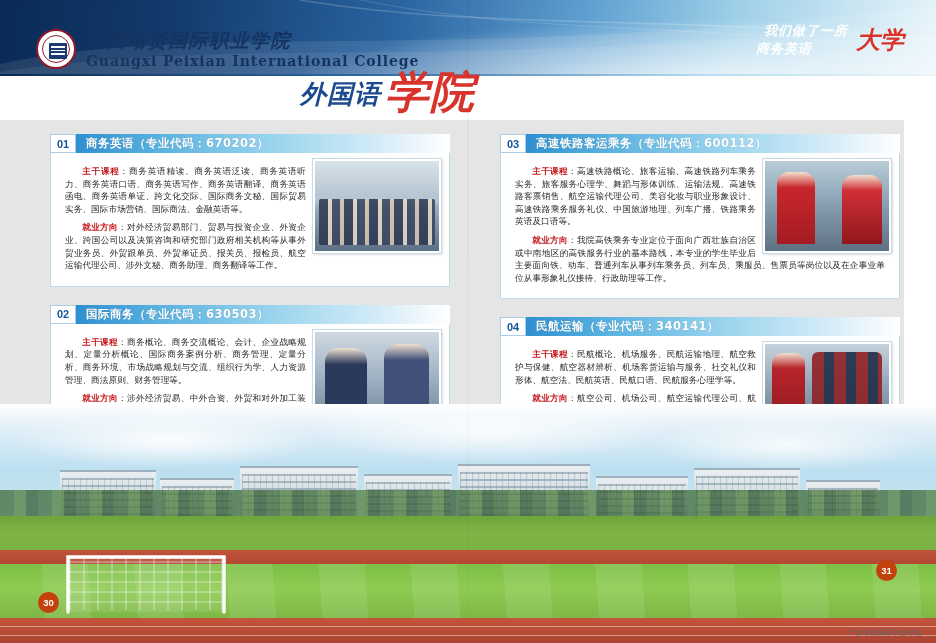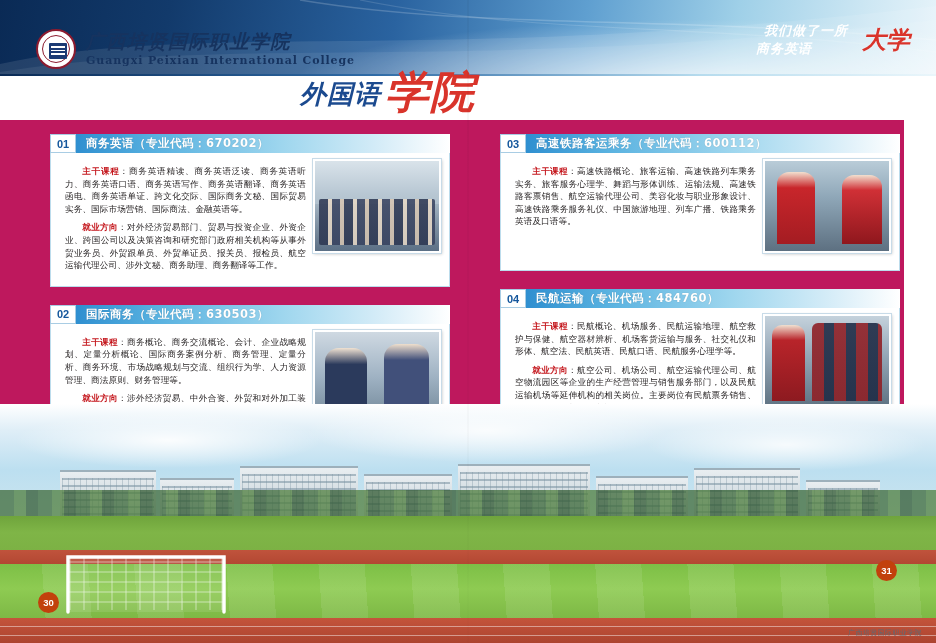--- a/index.html
+++ b/index.html
@@ -94,21 +94,21 @@
     font-size: 19px;
     font-weight: bold;
     color: #16335f;
     letter-spacing: 1.5px;
     font-style: italic;
     white-space: nowrap;
   }
   .logo-en {
     margin-top: 4px;
     font-family: "DejaVu Serif", "Liberation Serif", serif;
-    font-size: 11px;
+    font-size: 14px;
     font-weight: bold;
     color: #16335f;
     letter-spacing: 0.9px;
     white-space: nowrap;
   }
 
   
   .slogan {
     position: absolute;
     right: 26px; top: 22px;
@@ -128,21 +128,21 @@
     position: absolute;
     left: 6px; top: 18px;
     font-size: 13px;
     font-weight: bold;
     font-style: italic;
     letter-spacing: 1px;
     white-space: nowrap;
   }
   .slogan-big {
     position: absolute;
-    right: 0; top: 2px;
+    right: 6px; top: 2px;
     font-size: 24px;
     font-weight: bold;
     font-style: italic;
     color: #d9342b;
     text-shadow: 0 0 2px rgba(255,255,255,0.6);
     white-space: nowrap;
   }
 
   
   .page-title {
@@ -169,21 +169,21 @@
     letter-spacing: 1px;
     line-height: 0.92;
     margin-left: 4px;
   }
 
   
   .content {
     position: absolute;
     left: 0; top: 120px;
     width: 904px; height: 300px;
-    background: #be185d;
+    background: #e5e5e5;
   }
 
   .col { position: absolute; width: 400px; }
   .col-left  { left: 50px;  top: 14px; }
   .col-right { left: 500px; top: 14px; }
 
   .program { position: relative; margin-bottom: 18px; }
 
   
   .prog-head {
@@ -530,29 +530,30 @@
         <div class="prog-head">
           <div class="prog-num">03</div>
           <div class="prog-titlebar">
             <span class="prog-title">高速铁路客运乘务（专业代码：600112）</span>
           </div>
         </div>
         <div class="prog-body">
           <div class="prog-photo photo-c"></div>
           <div class="prog-text">
             <p><span class="lbl">主干课程</span>：<span>高速铁路概论、旅客运输、高速铁路列车乘务实务、旅客服务心理学、舞蹈与形体训练、运输法规、高速铁路客票销售、航空运输代理公司、美容化妆与职业形象设计、高速铁路乘务服务礼仪、中国旅游地理、列车广播、铁路乘务英语及口语等。</span></p>
+            <p><span class="lbl">就业方向</span>：<span>我院高铁乘务专业定位于面向广西壮族自治区或中南地区的高铁服务行业的基本路线，本专业的学生毕业后主要面向铁、动车、普通列车从事列车乘务员、列车员、乘服员、售票员等岗位以及在企事业单位从事形象礼仪接待、行政助理等工作。</span></p>
           </div>
         </div>
       </div>
 
       <div class="program">
         <div class="prog-head">
           <div class="prog-num">04</div>
           <div class="prog-titlebar">
-            <span class="prog-title">民航运输（专业代码：484760）</span>
+            <span class="prog-title">民航运输（专业代码：340141）</span>
           </div>
         </div>
         <div class="prog-body">
           <div class="prog-photo photo-d"></div>
           <div class="prog-text">
             <p><span class="lbl">主干课程</span>：<span>民航概论、机场服务、民航运输地理、航空救护与保健、航空器材辨析、机场客货运输与服务、社交礼仪和形体、航空法、民航英语、民航口语、民航服务心理学等。</span></p>
             <p><span class="lbl">就业方向</span>：<span>航空公司、机场公司、航空运输代理公司、航空物流园区等企业的生产经营管理与销售服务部门，以及民航运输机场等延伸机构的相关岗位。主要岗位有民航票务销售、地勤、值机、客服、航空货运代理。</span></p>
           </div>
         </div>
       </div>

